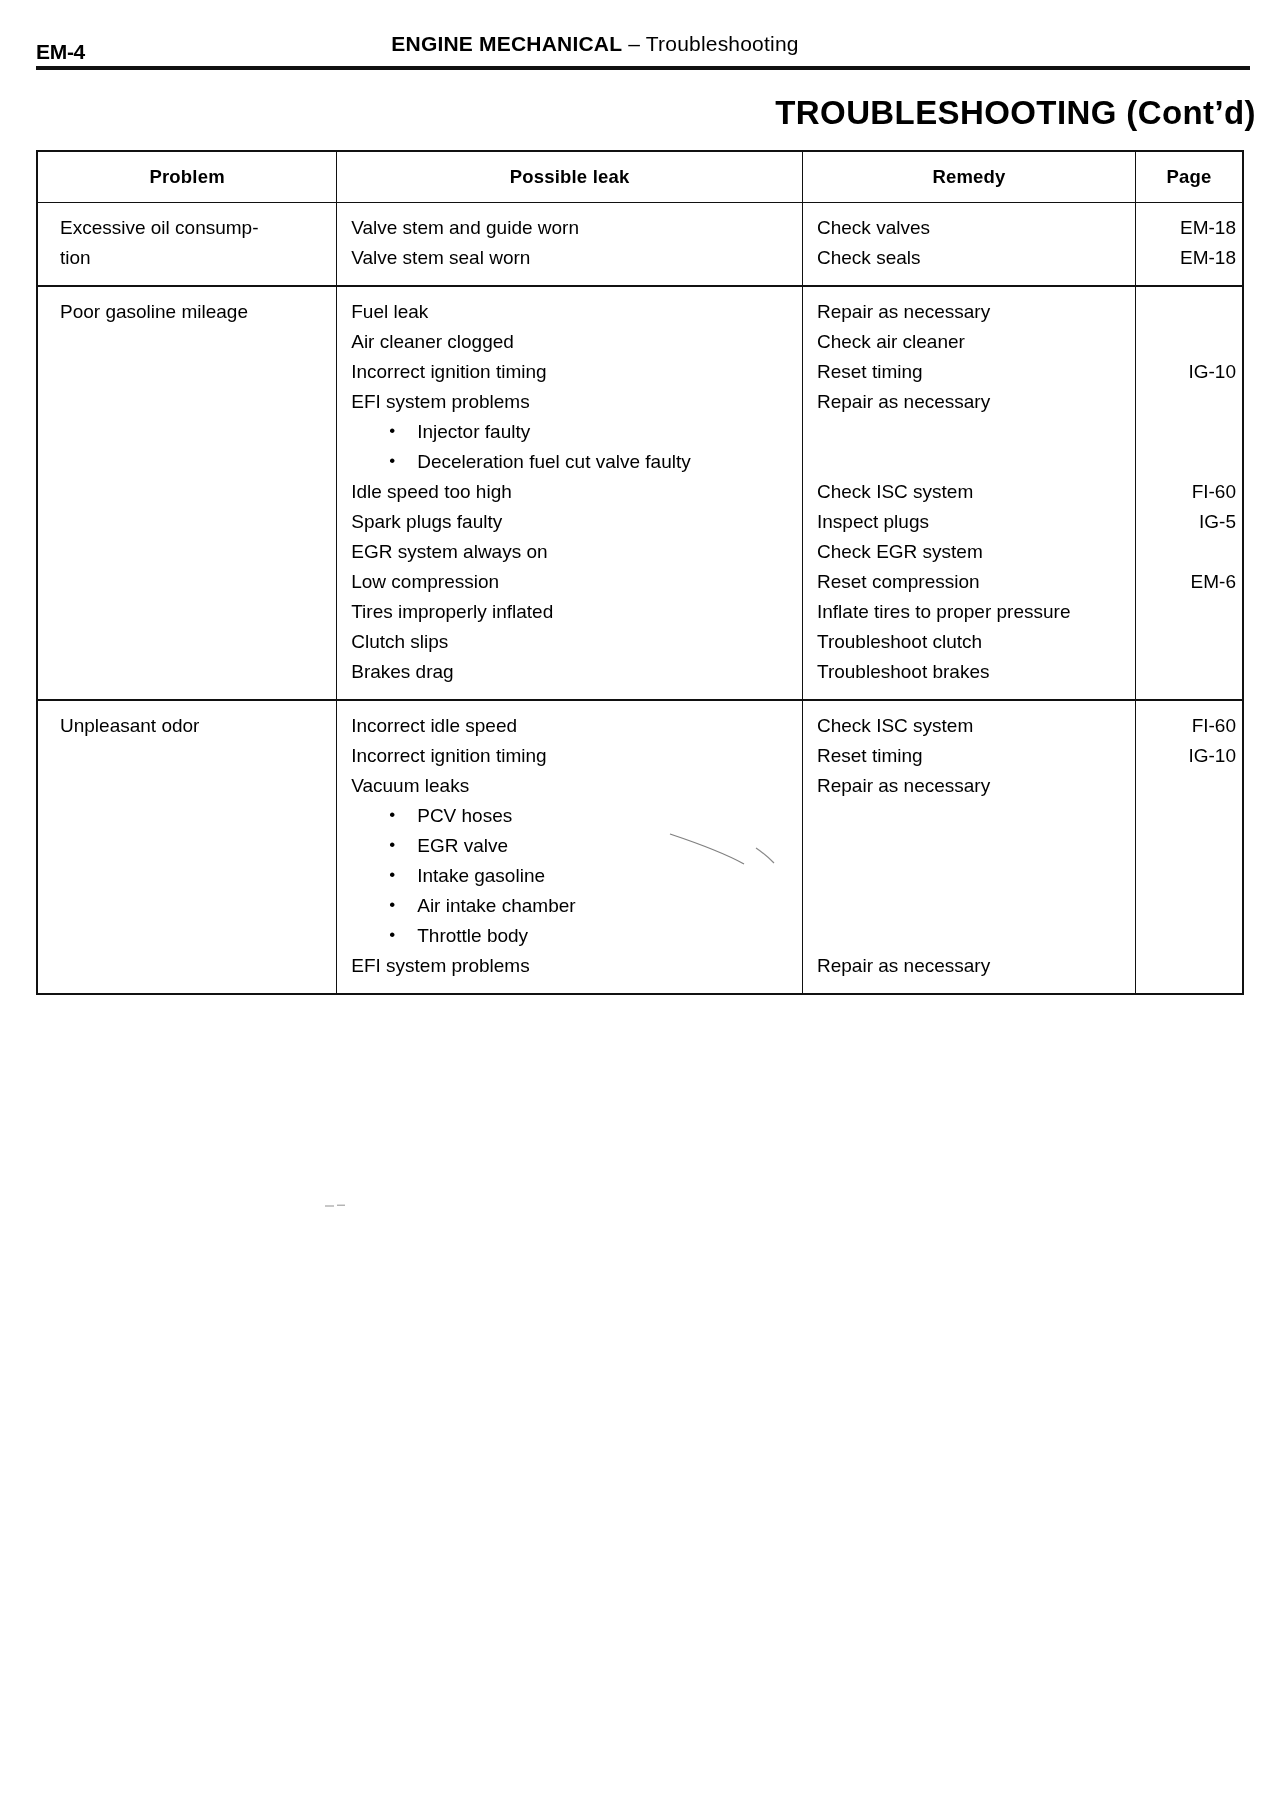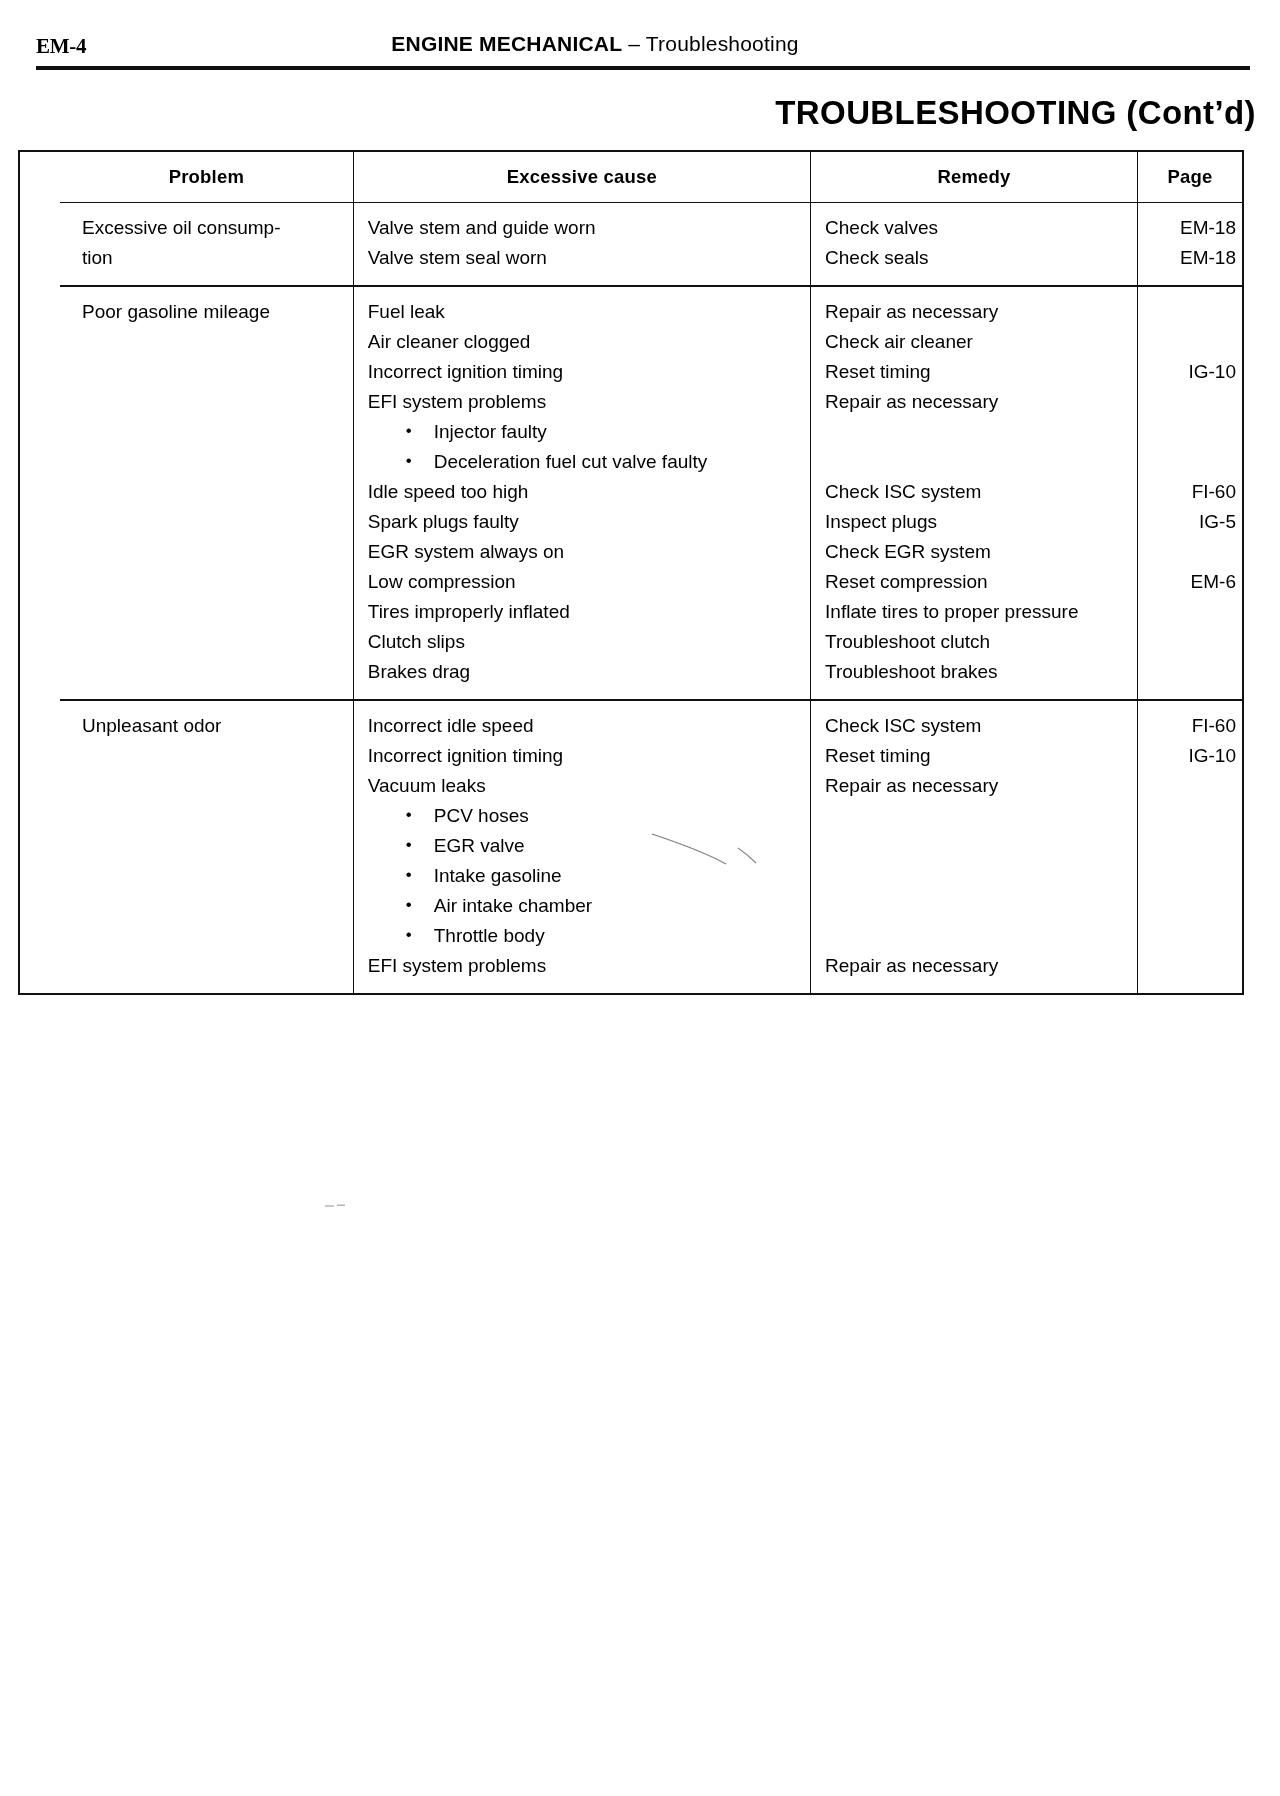--- a/index.html
+++ b/index.html
@@ -18,25 +18,24 @@
 
   
   .page-header {
     position: relative;
     height: 48px;
     margin: 24px 36px 0 36px;
   }
   .folio {
     position: absolute;
     left: 0;
-    top: 10px;
+    top: 16px;
     font-size: 21px;
     font-weight: bold;
     letter-spacing: -0.3px;
-    font-family: Liberation Serif, serif;
   }
   .head-title {
     position: absolute;
     left: 0;
     right: 0;
     top: 8px;
     text-align: center;
     font-size: 21px;
     letter-spacing: 0.2px;
     padding-right: 90px;
@@ -60,24 +59,23 @@
   .section-title {
     margin: 22px 24px 18px 36px;
     text-align: right;
     font-size: 33px;
     font-weight: bold;
     letter-spacing: 0.4px;
   }
 
   
   .tbl-wrap {
-    margin: 0 36px 0 18px;
+    margin: 0 36px 0 36px;
     border: 2.5px solid #111;
     position: relative;
-    padding-left: 40px;
   }
   table.ts {
     width: 100%;
     border-collapse: collapse;
     table-layout: fixed;
     font-size: 19px;
   }
   table.ts col.c-problem { width: 261px; }
   table.ts col.c-cause   { width: 407px; }
   table.ts col.c-remedy  { width: 291px; }
@@ -175,21 +173,21 @@
   <table class="ts">
     <colgroup>
       <col class="c-problem">
         <col class="c-cause">
         <col class="c-remedy">
         <col class="c-page">
     </colgroup>
     <thead>
       <tr>
         <th>Problem</th>
-        <th>Excessive cause</th>
+        <th>Possible leak</th>
         <th>Remedy</th>
         <th>Page</th>
       </tr>
     </thead>
     <tbody>
 
       <tr class="grp first">
         <td>
           <div class="cell-pad">
             <div class="line">Excessive oil consump-</div>

